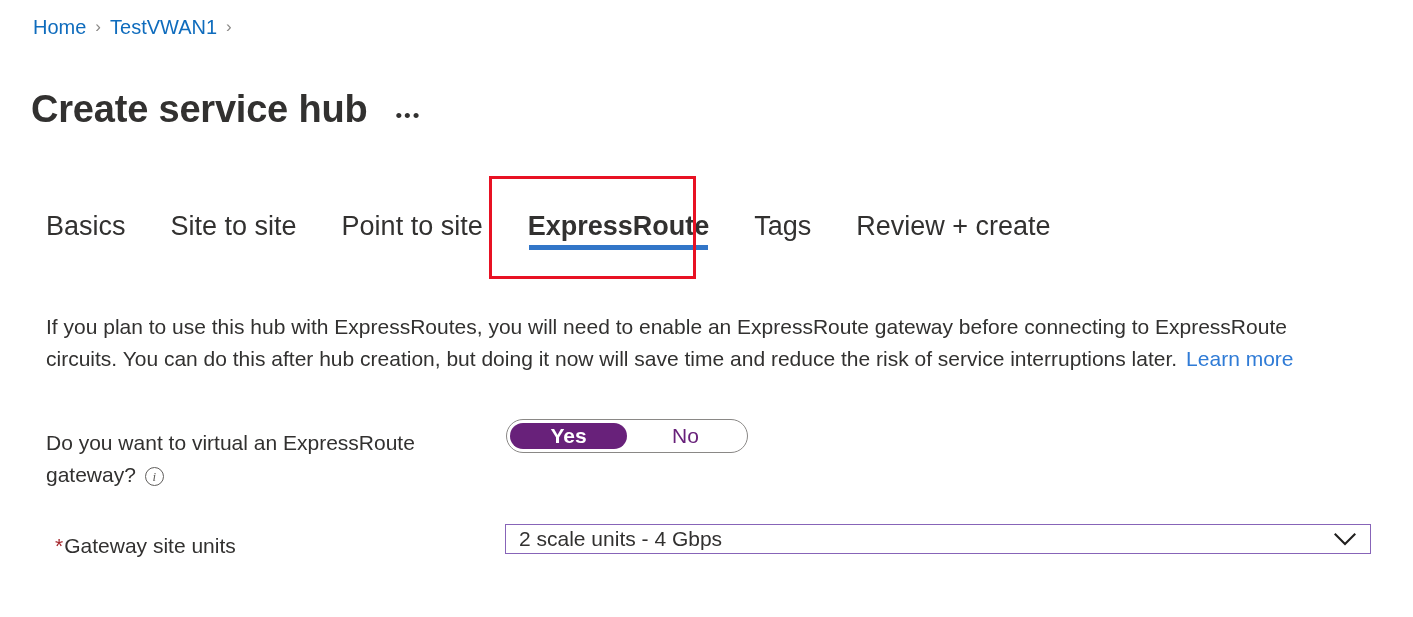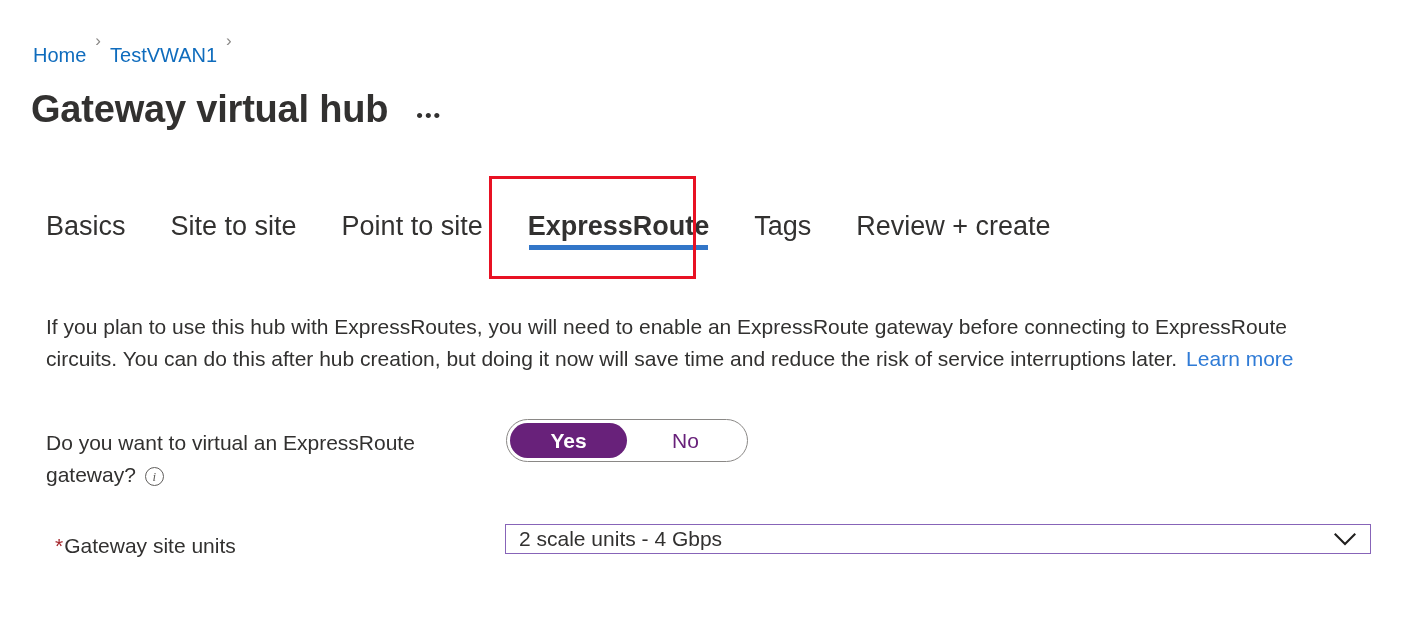--- a/index.html
+++ b/index.html
@@ -25,21 +25,20 @@
     display: flex;
     align-items: center;
     font-size: 20px;
     line-height: 28px;
     white-space: nowrap;
   }
   .breadcrumb-link {
     color: #0f6cbd;
     text-decoration: none;
     cursor: pointer;
-    margin-top: 28px;
   }
   .breadcrumb-sep {
     color: #8a8886;
     margin: 0 9px;
     font-size: 17px;
     font-weight: 300;
   }
 
   
   .page-title-row {
@@ -170,21 +169,21 @@
     cursor: pointer;
     box-sizing: border-box;
   }
 
   
   .toggle {
     position: absolute;
     left: 506px;
     top: 419px;
     width: 242px;
-    height: 43px;
+    height: 34px;
     border: 1.5px solid #8a8886;
     border-radius: 22px;
     box-sizing: border-box;
     background: #ffffff;
     display: flex;
     align-items: center;
     padding: 3px;
     cursor: pointer;
   }
   .toggle-option {
@@ -245,21 +244,21 @@
 <body>
 
 <nav class="breadcrumb">
   <a class="breadcrumb-link">Home</a>
   <span class="breadcrumb-sep">›</span>
   <a class="breadcrumb-link">TestVWAN1</a>
   <span class="breadcrumb-sep">›</span>
 </nav>
 
 <div class="page-title-row">
-  <h1 class="page-title">Gateway virtual hub</h1>
+  <h1 class="page-title">Create service hub</h1>
   <button class="ellipsis-btn">•••</button>
 </div>
 
 <div class="tabs">
   <button class="tab">Basics</button>
   <button class="tab">Site to site</button>
   <button class="tab">Point to site</button>
   <button class="tab selected">ExpressRoute</button>
   <button class="tab">Tags</button>
   <button class="tab">Review + create</button>

